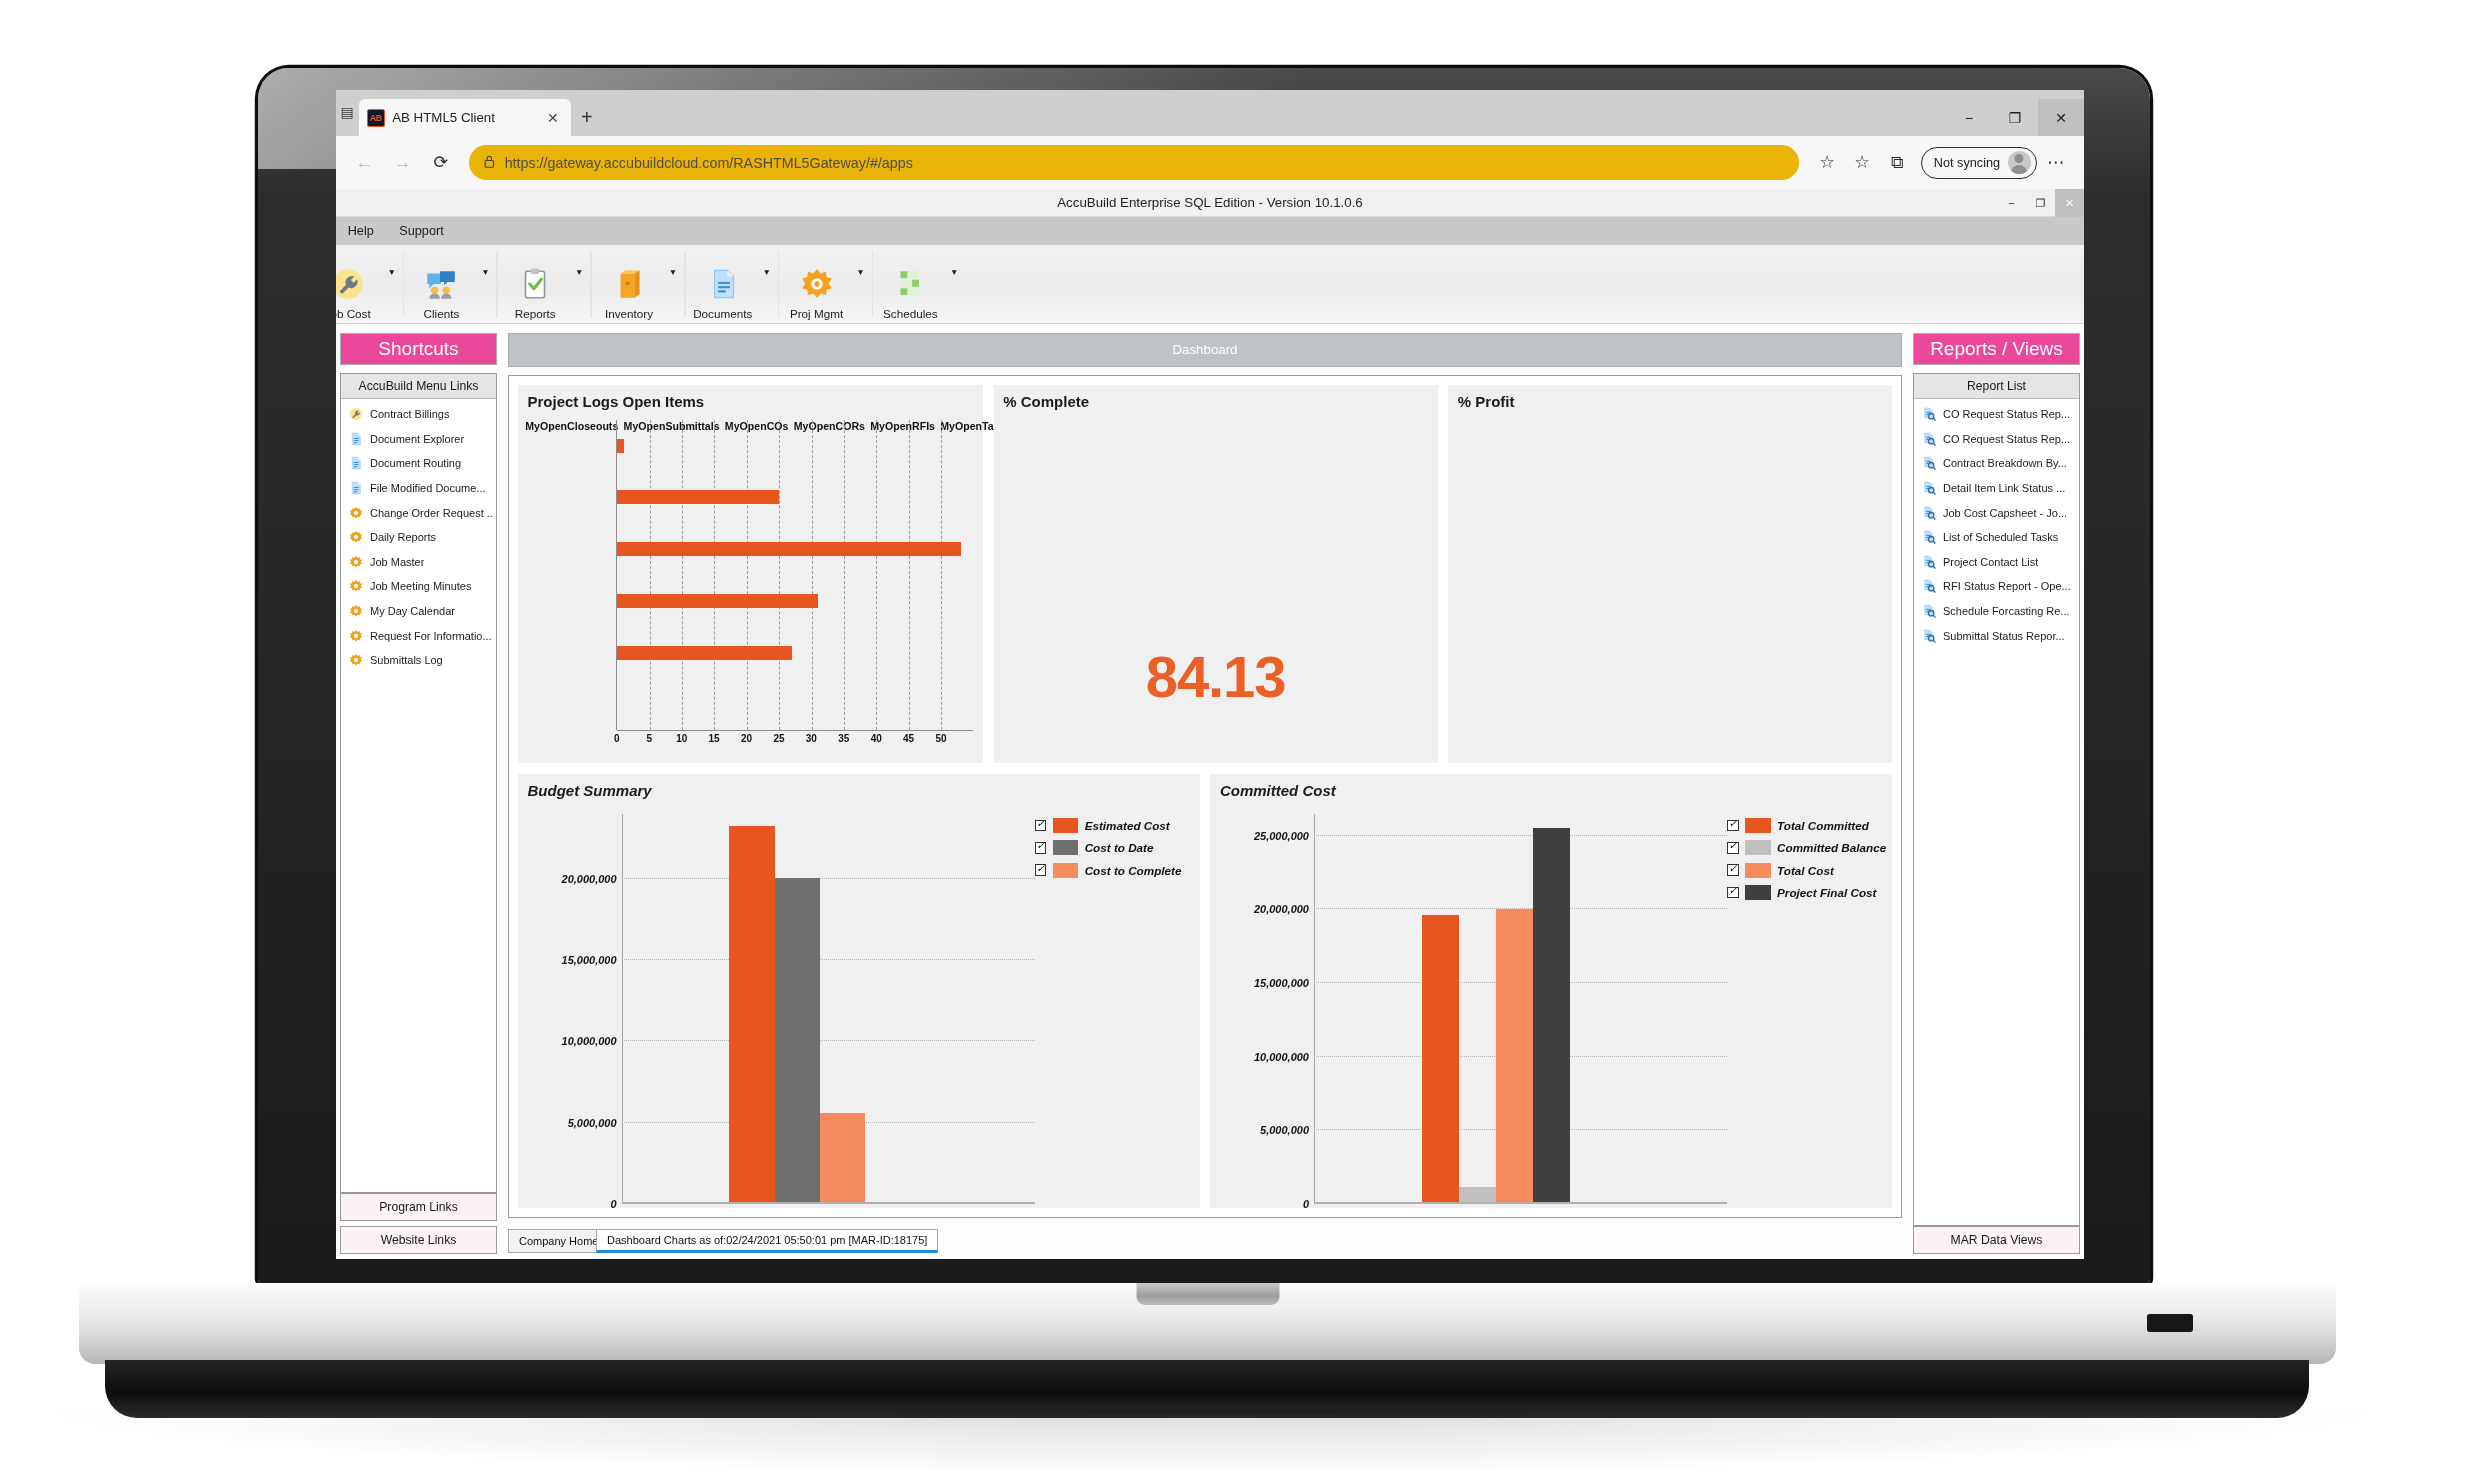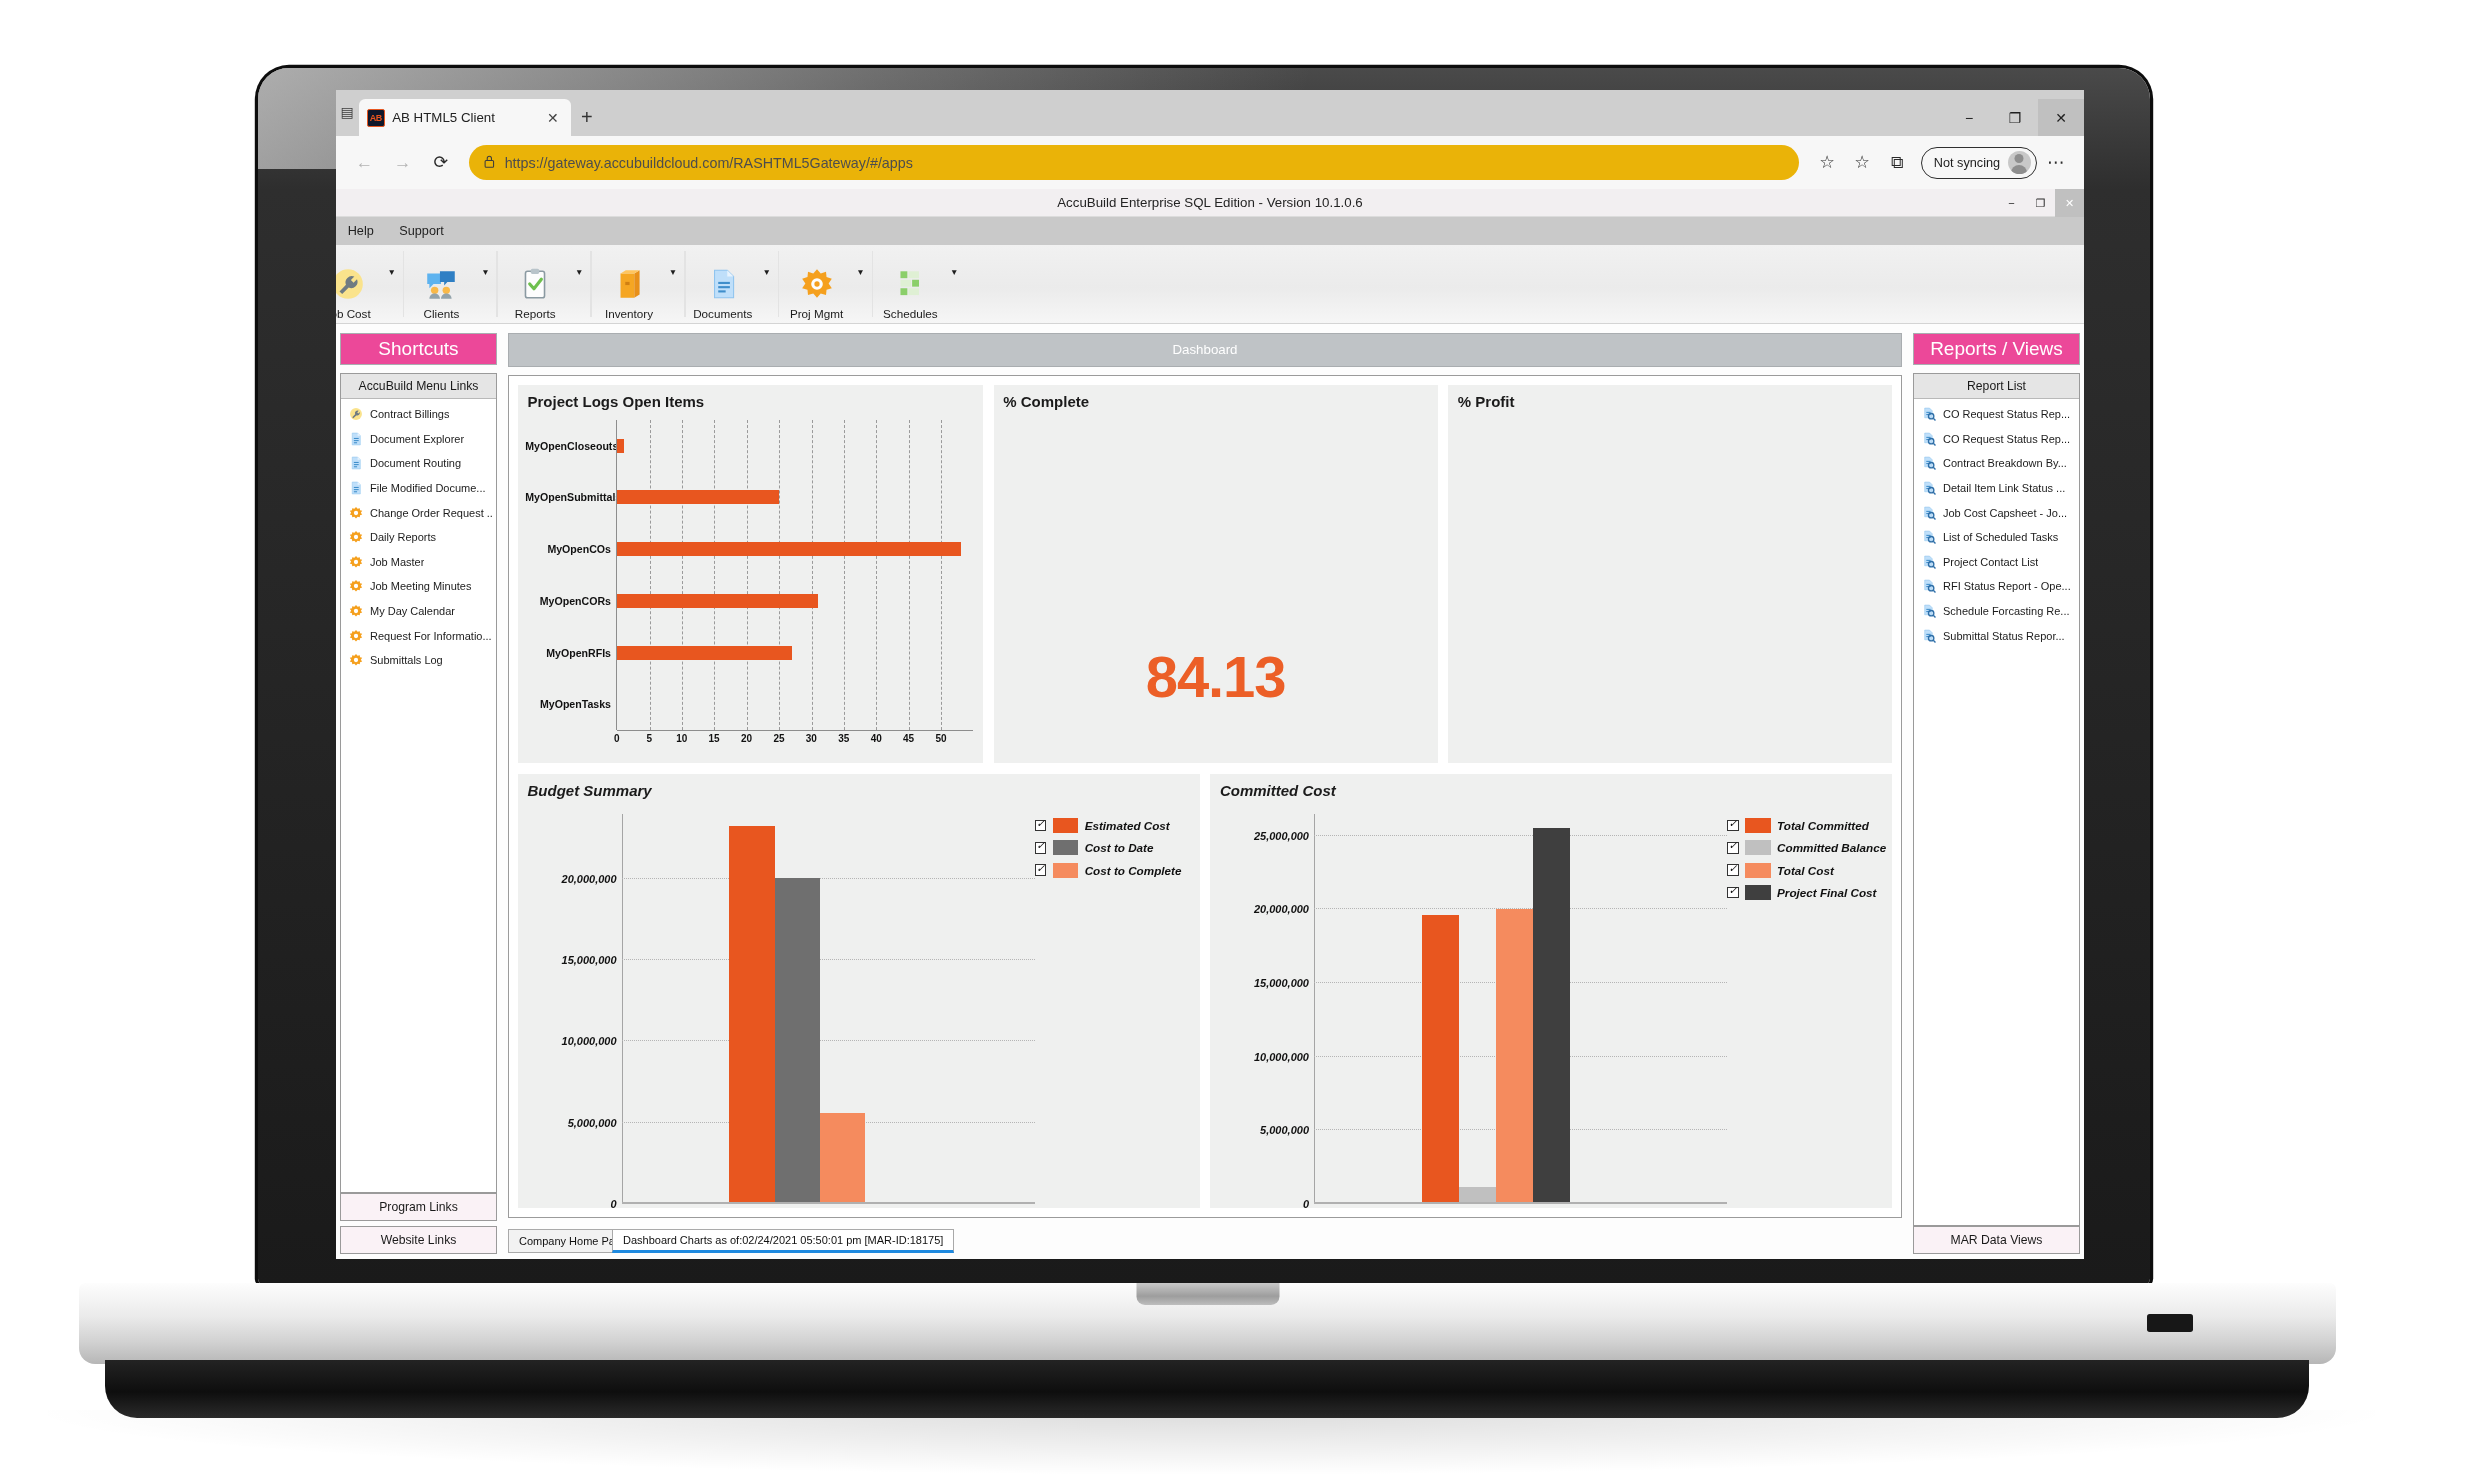--- a/index.html
+++ b/index.html
@@ -182,21 +182,21 @@
   .row-top { display:flex; gap:10.6px; height:46%; }
   .row-bot { display:flex; gap:10.6px; flex:1; min-height:0;font-style:italic; }
   .card { background:#eff0ef; position:relative; padding:8.5px 9.6px; }
   .card-title { font-size:15px; color:#1b1b1b; font-weight:bold; }
   .kpi { position:absolute; left:0; right:0; bottom:14%; text-align:center;
          font-size:58px; font-weight:bold; color:#ec5f27; letter-spacing:-1.1px; }
 
   
   .chart-area { position:absolute; left:0; right:0; top:30px; bottom:0; }
   .hbar-wrap { position:absolute; left:7.4px; right:9.6px; top:5.3px; bottom:33px; display:flex; }
-  .hbar-labels { width:91px; display:flex; flex-direction:column; justify-content:space-around; }
+  .hbar-labels { width:91px; display:flex; justify-content:space-around; }
   .hbar-labels div { font-size:10.6px; color:#111; text-align:right; padding-right:5.3px; font-weight:bold; }
   .hbar-plot { flex:1; position:relative; border-left:1.1px solid #8d8d8d; }
   .vgrid { position:absolute; top:0; bottom:0; width:0; border-left:1.1px dashed #9a9a9a; }
   .hbar-rows { position:absolute; inset:0; display:flex; flex-direction:column; justify-content:space-around; }
   .hbar-rows .rowb { height:14px; display:flex; align-items:center; }
   .hbar-rows .rowb i { display:block; height:100%; background:#e8561f; }
   .hbar-axis { position:absolute; left:99px; right:9.6px; bottom:12.7px; height:18px; }
   .hbar-axis .tk { position:absolute; top:0; font-size:10px; color:#111; transform:translateX(-50%); font-weight:bold; }
   .hbar-axisline { position:absolute; left:99px; right:9.6px; bottom:32px; height:1.1px; background:#8d8d8d; }
 
@@ -732,21 +732,21 @@
                         <span class="tx">Project Final Cost</span>
                       </div>
                     </div>
                   </div>
                 </div>
               </div>
             </div>
 
             <div class="statusbar">
               <div class="stab" style="left:0;">Company Home Page</div>
-              <div class="stab active" style="left:104px;">Dashboard Charts as of:02/24/2021 05:50:01 pm [MAR-ID:18175]</div>
+              <div class="stab active" style="left:88px;">Dashboard Charts as of:02/24/2021 05:50:01 pm [MAR-ID:18175]</div>
             </div>
           </div>
 
           <div class="col-right">
             <div class="panel-head">Reports / Views</div>
 
             <div class="list-box">
               <div class="list-title">Report List</div>
               <div class="list-items">
 

